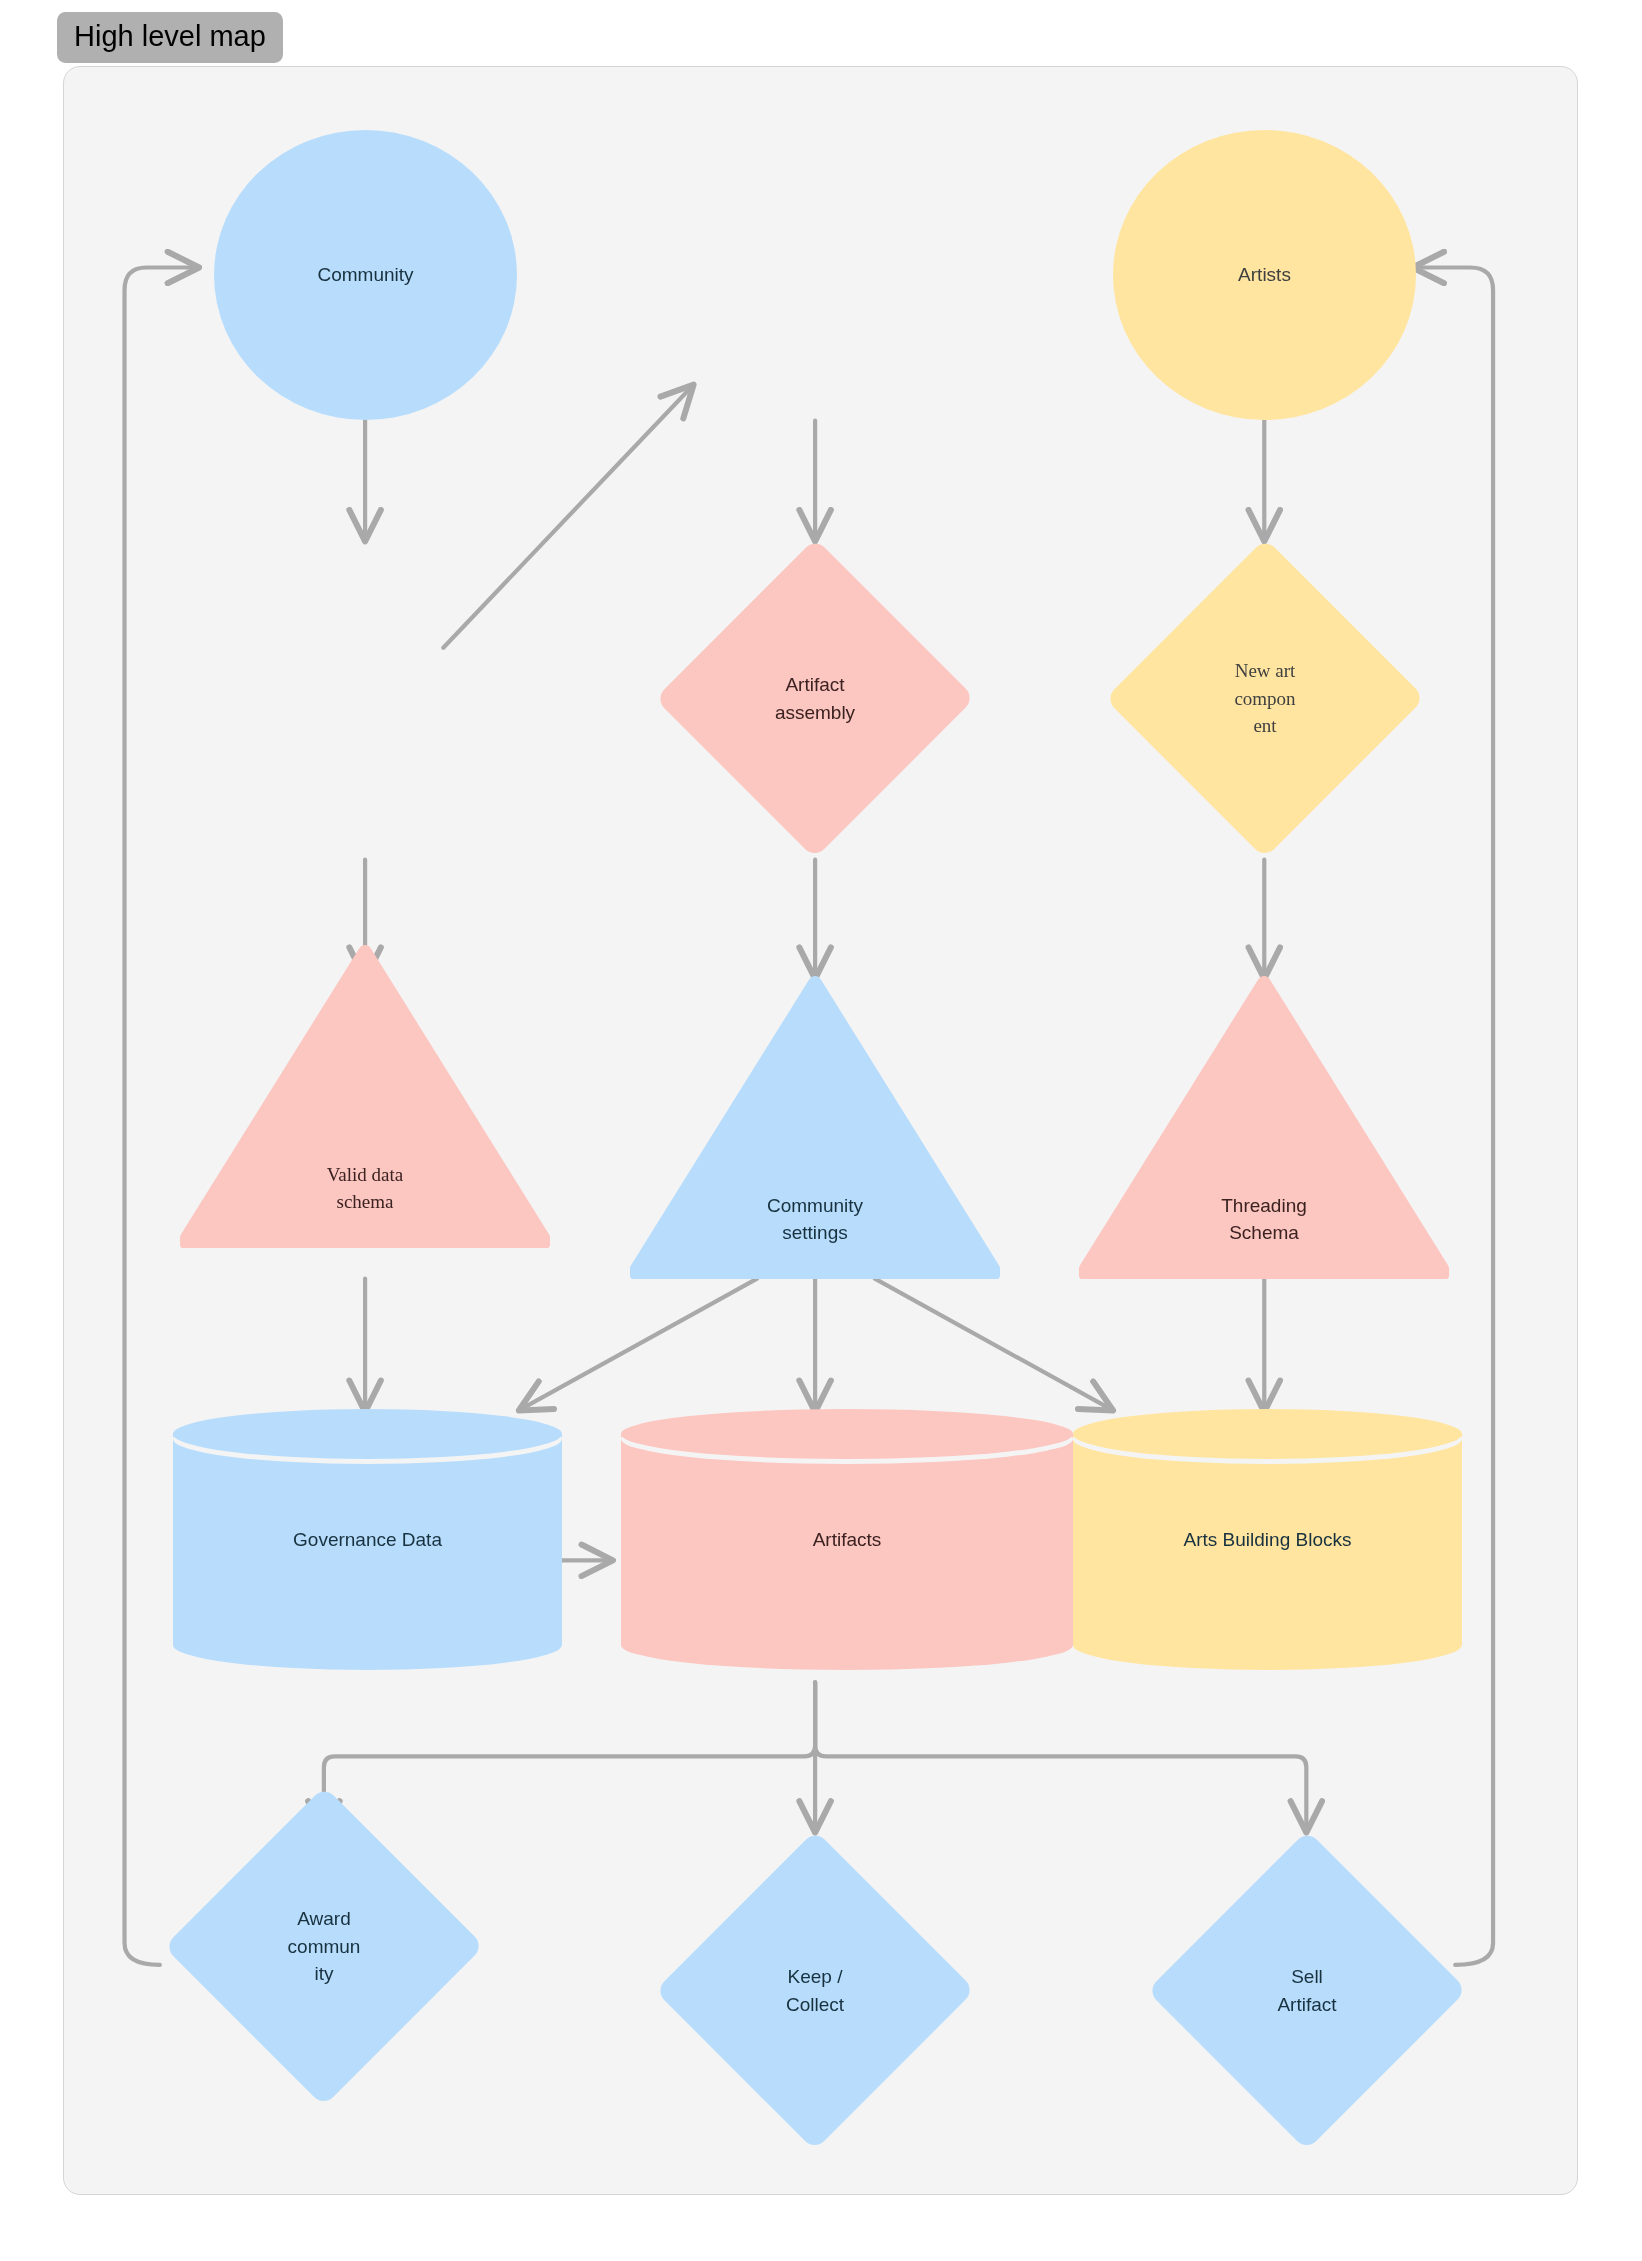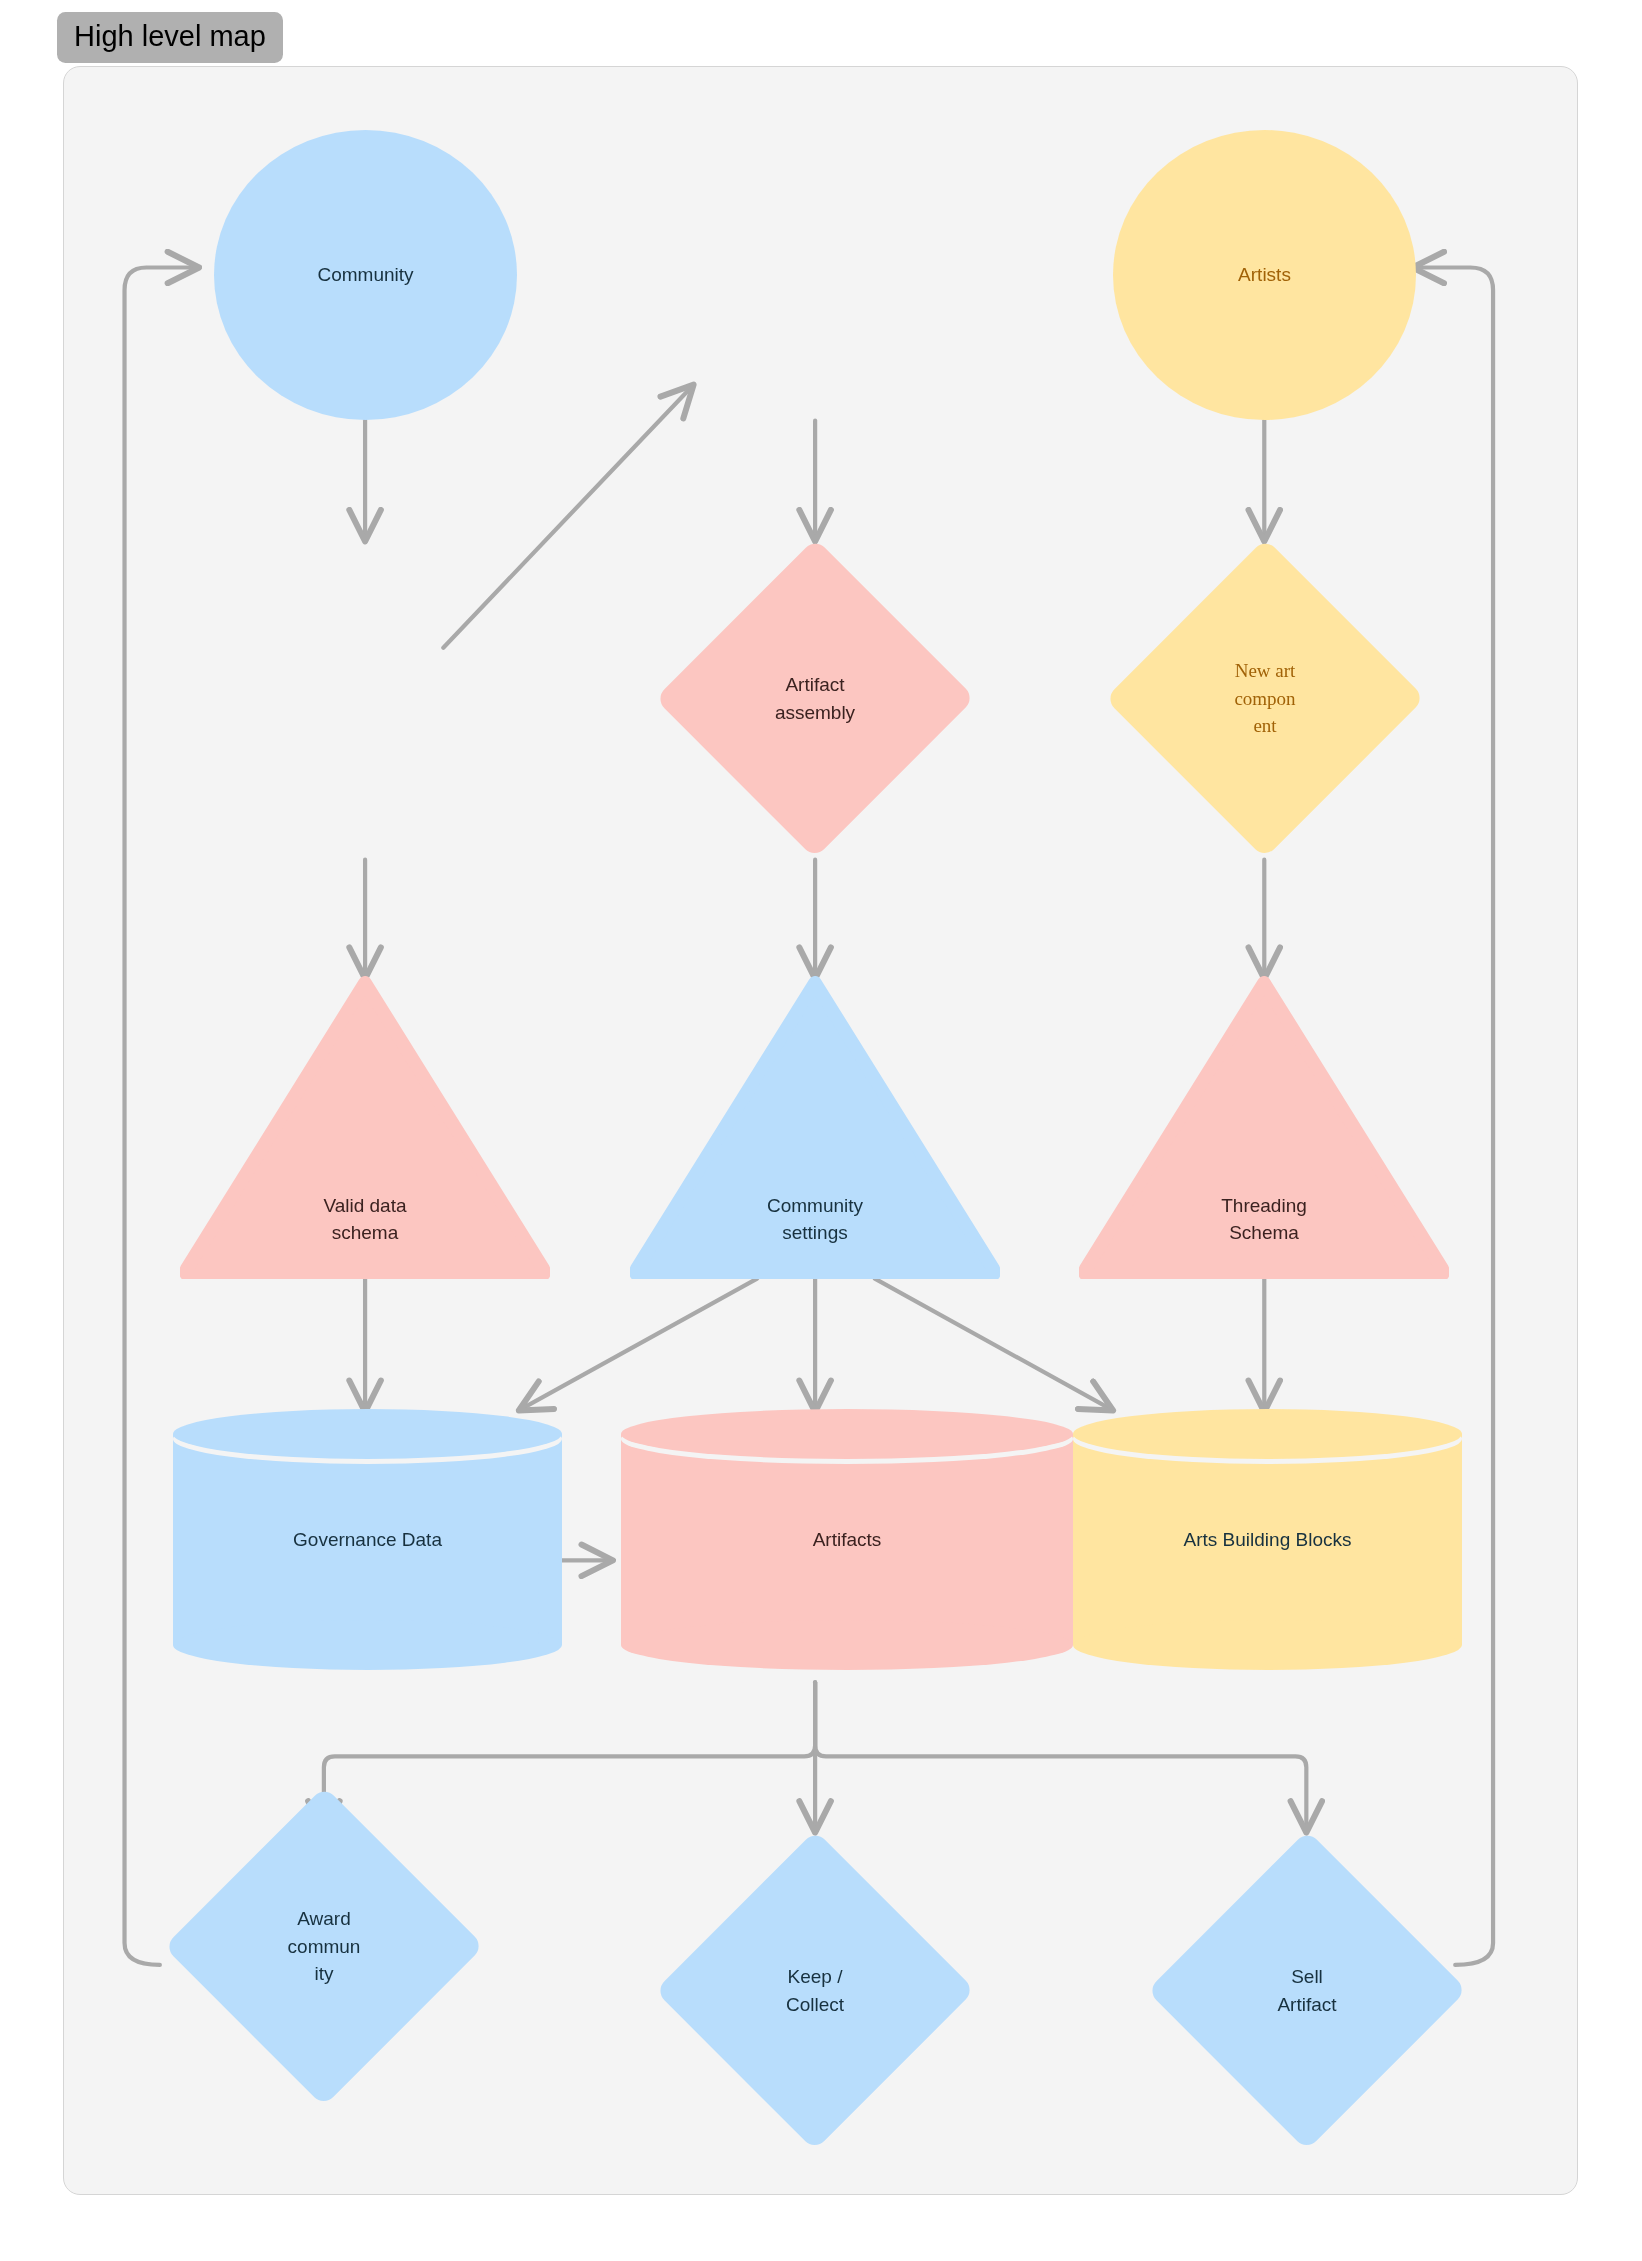--- a/index.html
+++ b/index.html
@@ -58,21 +58,21 @@
   .node-label {
     position: relative;
     z-index: 3;
     font-size: 19px;
     line-height: 1.45;
     white-space: pre-line;
     pointer-events: none;
   }
   .lbl-blue { color: #17313f; }
   .lbl-pink { color: #3b2220; }
-  .lbl-yellow { color: #a16207; }
+  .lbl-yellow { color: #404040; }
 
   
   .ellipse-shape {
     position: absolute;
     left: 0; top: 0;
     width: 100%; height: 100%;
     border-radius: 50%;
     z-index: 1;
   }
   
@@ -196,21 +196,21 @@
 
   <div class="node" style="left:1105px; top:538px; width:320px; height:321px;font-family:Liberation Serif, serif;">
     <div class="diamond-shape">
       <div class="diamond-inner" style="background:#ffe5a0;"></div>
     </div>
     <div class="node-label lbl-yellow">New art
 compon
 ent</div>
   </div>
 
-  <div class="node" style="left:180px; top:976px; width:370px; height:303px; align-items:flex-end; padding-bottom:32px; box-sizing:border-box;">
+  <div class="node" style="left:180px; top:945px; width:370px; height:303px; align-items:flex-end; padding-bottom:32px; box-sizing:border-box;font-family:Liberation Serif, serif;">
     <svg class="tri-shape" viewBox="0 0 440 360" preserveAspectRatio="none">
       <path d="M220,8 L432,348 Q436,356 426,356 L14,356 Q4,356 8,348 Z" fill="#fcc6c1" stroke="#fcc6c1" stroke-width="16" stroke-linejoin="round"></path>
     </svg>
     <div class="node-label lbl-pink">Valid data
 schema</div>
   </div>
 
   <div class="node" style="left:630px; top:976px; width:370px; height:303px; align-items:flex-end; padding-bottom:32px; box-sizing:border-box;">
     <svg class="tri-shape" viewBox="0 0 440 360" preserveAspectRatio="none">
       <path d="M220,8 L432,348 Q436,356 426,356 L14,356 Q4,356 8,348 Z" fill="#b8ddfc" stroke="#b8ddfc" stroke-width="16" stroke-linejoin="round"></path>

